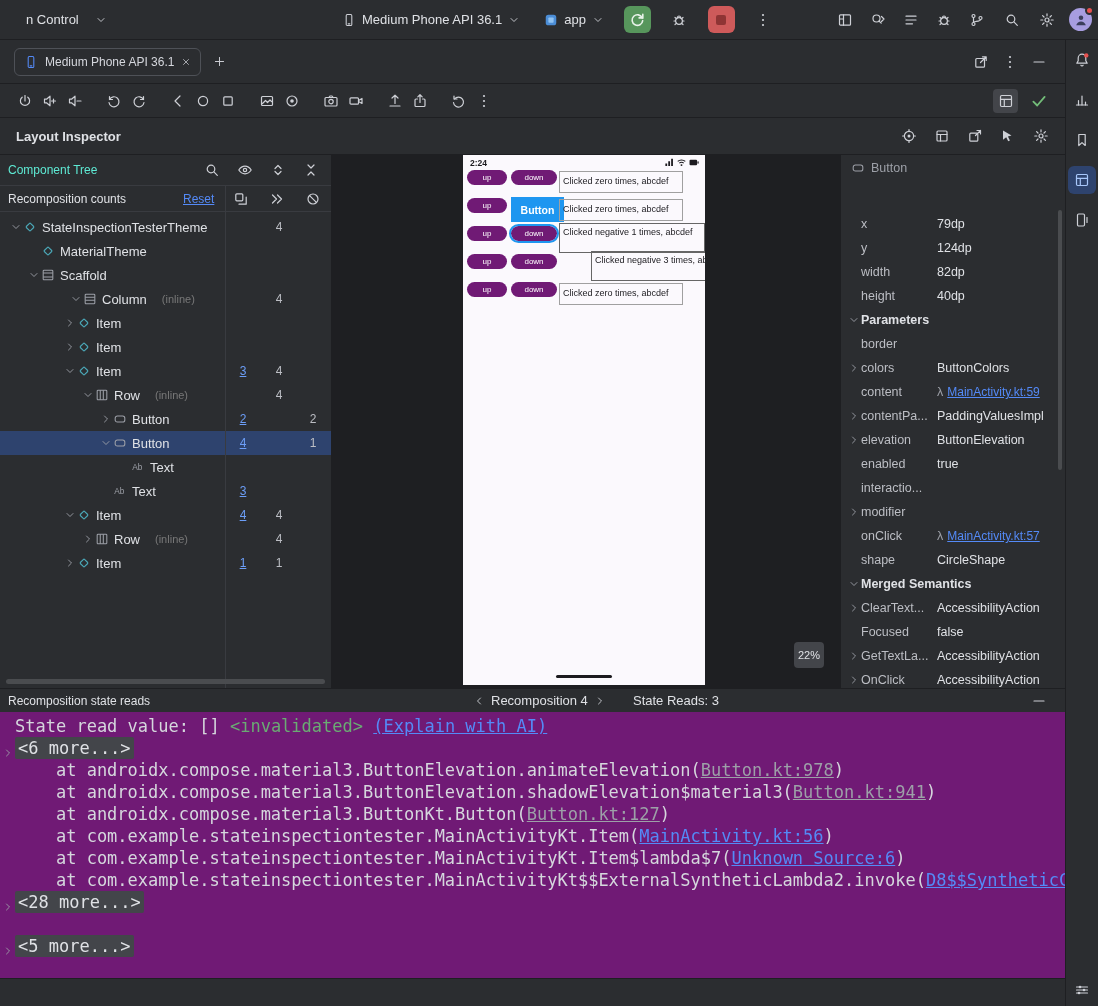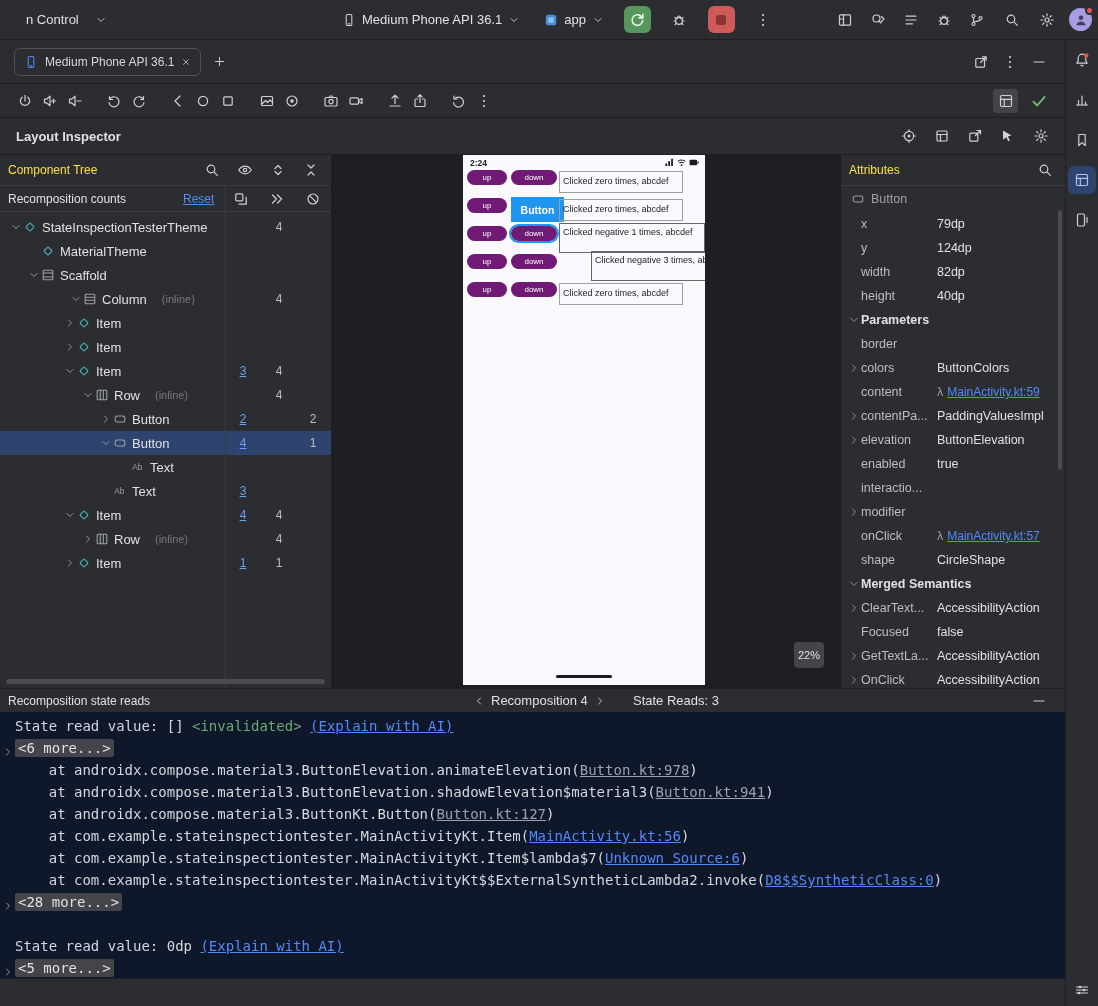--- a/index.html
+++ b/index.html
@@ -44,21 +44,21 @@
 
   
   .liheader{position:absolute;left:0;top:118px;width:1065px;height:37px;background:#2B2D30;
             border-bottom:1px solid #1E1F22;display:flex;align-items:center}
   .li-title{margin-left:16px;font-weight:bold;font-size:13px}
 
   
   .main{position:absolute;left:0;top:155px;width:1065px;height:533px}
   .tree{position:absolute;left:0;top:0;width:332px;height:533px;background:#2B2D30;border-right:1px solid #1E1F22}
   .panel-head{height:31px;border-bottom:1px solid #393B40;display:flex;align-items:center;
-              padding:0 8px;font-size:12px;color:#fde047}
+              padding:0 8px;font-size:12px;color:#5eead4}
   .counts-row{height:26px;position:relative;display:flex;align-items:center;border-bottom:1px solid #393B40}
   .counts-label{margin-left:8px;font-size:12px}
   .reset{position:absolute;left:183px;font-size:12px}
   .colic{position:absolute;top:5px}
   .col1{left:233px}.col2{left:269px}.col3{left:305px}
   #tree-body{position:absolute;left:0;top:60px;right:0}
   .tree-row{height:24px;display:flex;align-items:center;position:relative;font-size:13px;white-space:nowrap}
   .tree-row.selected{background:#2E436E}
   .chev{width:15px;flex:none;display:inline-flex;justify-content:center}
   .chev svg *{stroke:#9DA0A8}
@@ -103,22 +103,22 @@
   .avalue .link{font-size:12px}
   .vscroll{position:absolute;right:3px;top:55px;width:4px;height:260px;border-radius:2px;background:#4A4C4F}
 
   
   .consoleheader{position:absolute;left:0;top:688px;width:1065px;height:24px;background:#2B2D30;
                  border-top:1px solid #1E1F22;display:flex;align-items:center}
   .ch-title{margin-left:8px;font-size:12px}
   .ch-nav{position:absolute;left:466px;display:flex;align-items:center;font-size:13px}
   .ch-reads{position:absolute;left:633px;font-size:13px}
   .ch-min{position:absolute;right:14px}
-  .console{position:absolute;left:0;top:712px;width:1065px;height:266px;background:#0f172a;
-           font-family:"DejaVu Sans Mono",monospace;font-size:14px;line-height:22px;padding-top:3px;overflow:hidden}
+  .console{position:absolute;left:0;top:712px;width:1065px;height:266px;background:#701a75;
+           font-family:"DejaVu Sans Mono",monospace;font-size:17px;line-height:22px;padding-top:3px;overflow:hidden}
   .console-line{white-space:pre;position:relative;padding-left:15px;height:22px}
   .cs-p{color:#D5D7DD}
   .cs-g{color:#6AAB73}
   .cs-b{color:#548AF7;text-decoration:underline}
   .cs-y{color:#9DA0A8;text-decoration:underline}
   .fold-arrow{position:absolute;left:2px;top:5px}
   .fold-arrow svg *{stroke:#9DA0A8}
   .fold-chip{background:#43454A;color:#DFE1E5;padding:1px 3px;border-radius:2px}
   .bottomstrip{position:absolute;left:0;top:978px;width:1065px;height:28px;background:#2B2D30;border-top:1px solid #1E1F22}
 
@@ -772,29 +772,20 @@
         <span class="pbtn" style="left: 48px; top: 99px; width: 46px;">down</span>
         <span class="ptext plarge" style="top: 96px; margin-left: 32px;">Clicked negative 3 times, abcdef</span>
         <span class="pbtn" style="left: 4px; top: 127px; width: 40px;">up</span>
         <span class="pbtn" style="left: 48px; top: 127px; width: 46px;">down</span>
         <span class="ptext" style="top: 128px;">Clicked zero times, abcdef</span>
       </div>
     <div class="zoom-badge">22%</div>
   </div>
 
   <div class="attrs">
-    <div class="panel-head">
-      <span>Attributes</span>
-      <span class="tbtn" style="margin-left:auto">
-          <svg width="16" height="16" viewBox="0 0 16 16" fill="none" stroke="#CED0D6" stroke-width="1.2" stroke-linecap="round" stroke-linejoin="round">
-            <circle cx="7" cy="7" r="3.8"></circle>
-            <path d="M9.9 9.9l3.4 3.4"></path>
-          </svg>
-        </span>
-    </div>
     <div class="attr-title">
       <span class="ic">
           <svg width="14" height="14" viewBox="0 0 16 16" fill="none" stroke="#9DA0A8" stroke-width="1.2">
             <rect x="2.5" y="4.5" width="11" height="7" rx="2.5"></rect>
           </svg>
         </span>
       <span>Button</span>
     </div>
     <div id="attr-body">
         <div class="attr-row">
@@ -999,21 +990,20 @@
     <div class="console-line"><span class="cs-p">    at androidx.compose.material3.ButtonElevation.animateElevation(</span><span class="cs-y">Button.kt:978</span><span class="cs-p">)</span></div>
     <div class="console-line"><span class="cs-p">    at androidx.compose.material3.ButtonElevation.shadowElevation$material3(</span><span class="cs-y">Button.kt:941</span><span class="cs-p">)</span></div>
     <div class="console-line"><span class="cs-p">    at androidx.compose.material3.ButtonKt.Button(</span><span class="cs-y">Button.kt:127</span><span class="cs-p">)</span></div>
     <div class="console-line"><span class="cs-p">    at com.example.stateinspectiontester.MainActivityKt.Item(</span><span class="cs-b">MainActivity.kt:56</span><span class="cs-p">)</span></div>
     <div class="console-line"><span class="cs-p">    at com.example.stateinspectiontester.MainActivityKt.Item$lambda$7(</span><span class="cs-b">Unknown Source:6</span><span class="cs-p">)</span></div>
     <div class="console-line"><span class="cs-p">    at com.example.stateinspectiontester.MainActivityKt$$ExternalSyntheticLambda2.invoke(</span><span class="cs-b">D8$$SyntheticClass:0</span><span class="cs-p">)</span></div>
     <div class="console-line"><span class="fold-arrow"><svg width="12" height="12" viewBox="0 0 16 16" fill="none" stroke="#CED0D6" stroke-width="1.2" stroke-linecap="round" stroke-linejoin="round">
           <path d="M6 4l4 4-4 4"></path>
         </svg></span><span class="fold-chip">&lt;28 more...&gt;</span></div>
     <div class="console-line">&nbsp;</div>
-    <div class="console-line"><span class="cs-p">State read value: 0dp </span><span class="cs-b">(Explain with AI)</span></div>
     <div class="console-line"><span class="fold-arrow"><svg width="12" height="12" viewBox="0 0 16 16" fill="none" stroke="#CED0D6" stroke-width="1.2" stroke-linecap="round" stroke-linejoin="round">
           <path d="M6 4l4 4-4 4"></path>
         </svg></span><span class="fold-chip">&lt;5 more...&gt;</span></div>
   </div>
 <div class="bottomstrip"></div>
 
 <div class="rail">
   <div id="rail-top">
       <span class="tbtn railbtn">
         <svg width="16" height="16" viewBox="0 0 16 16" fill="none" stroke="#CED0D6" stroke-width="1.2" stroke-linecap="round" stroke-linejoin="round">

